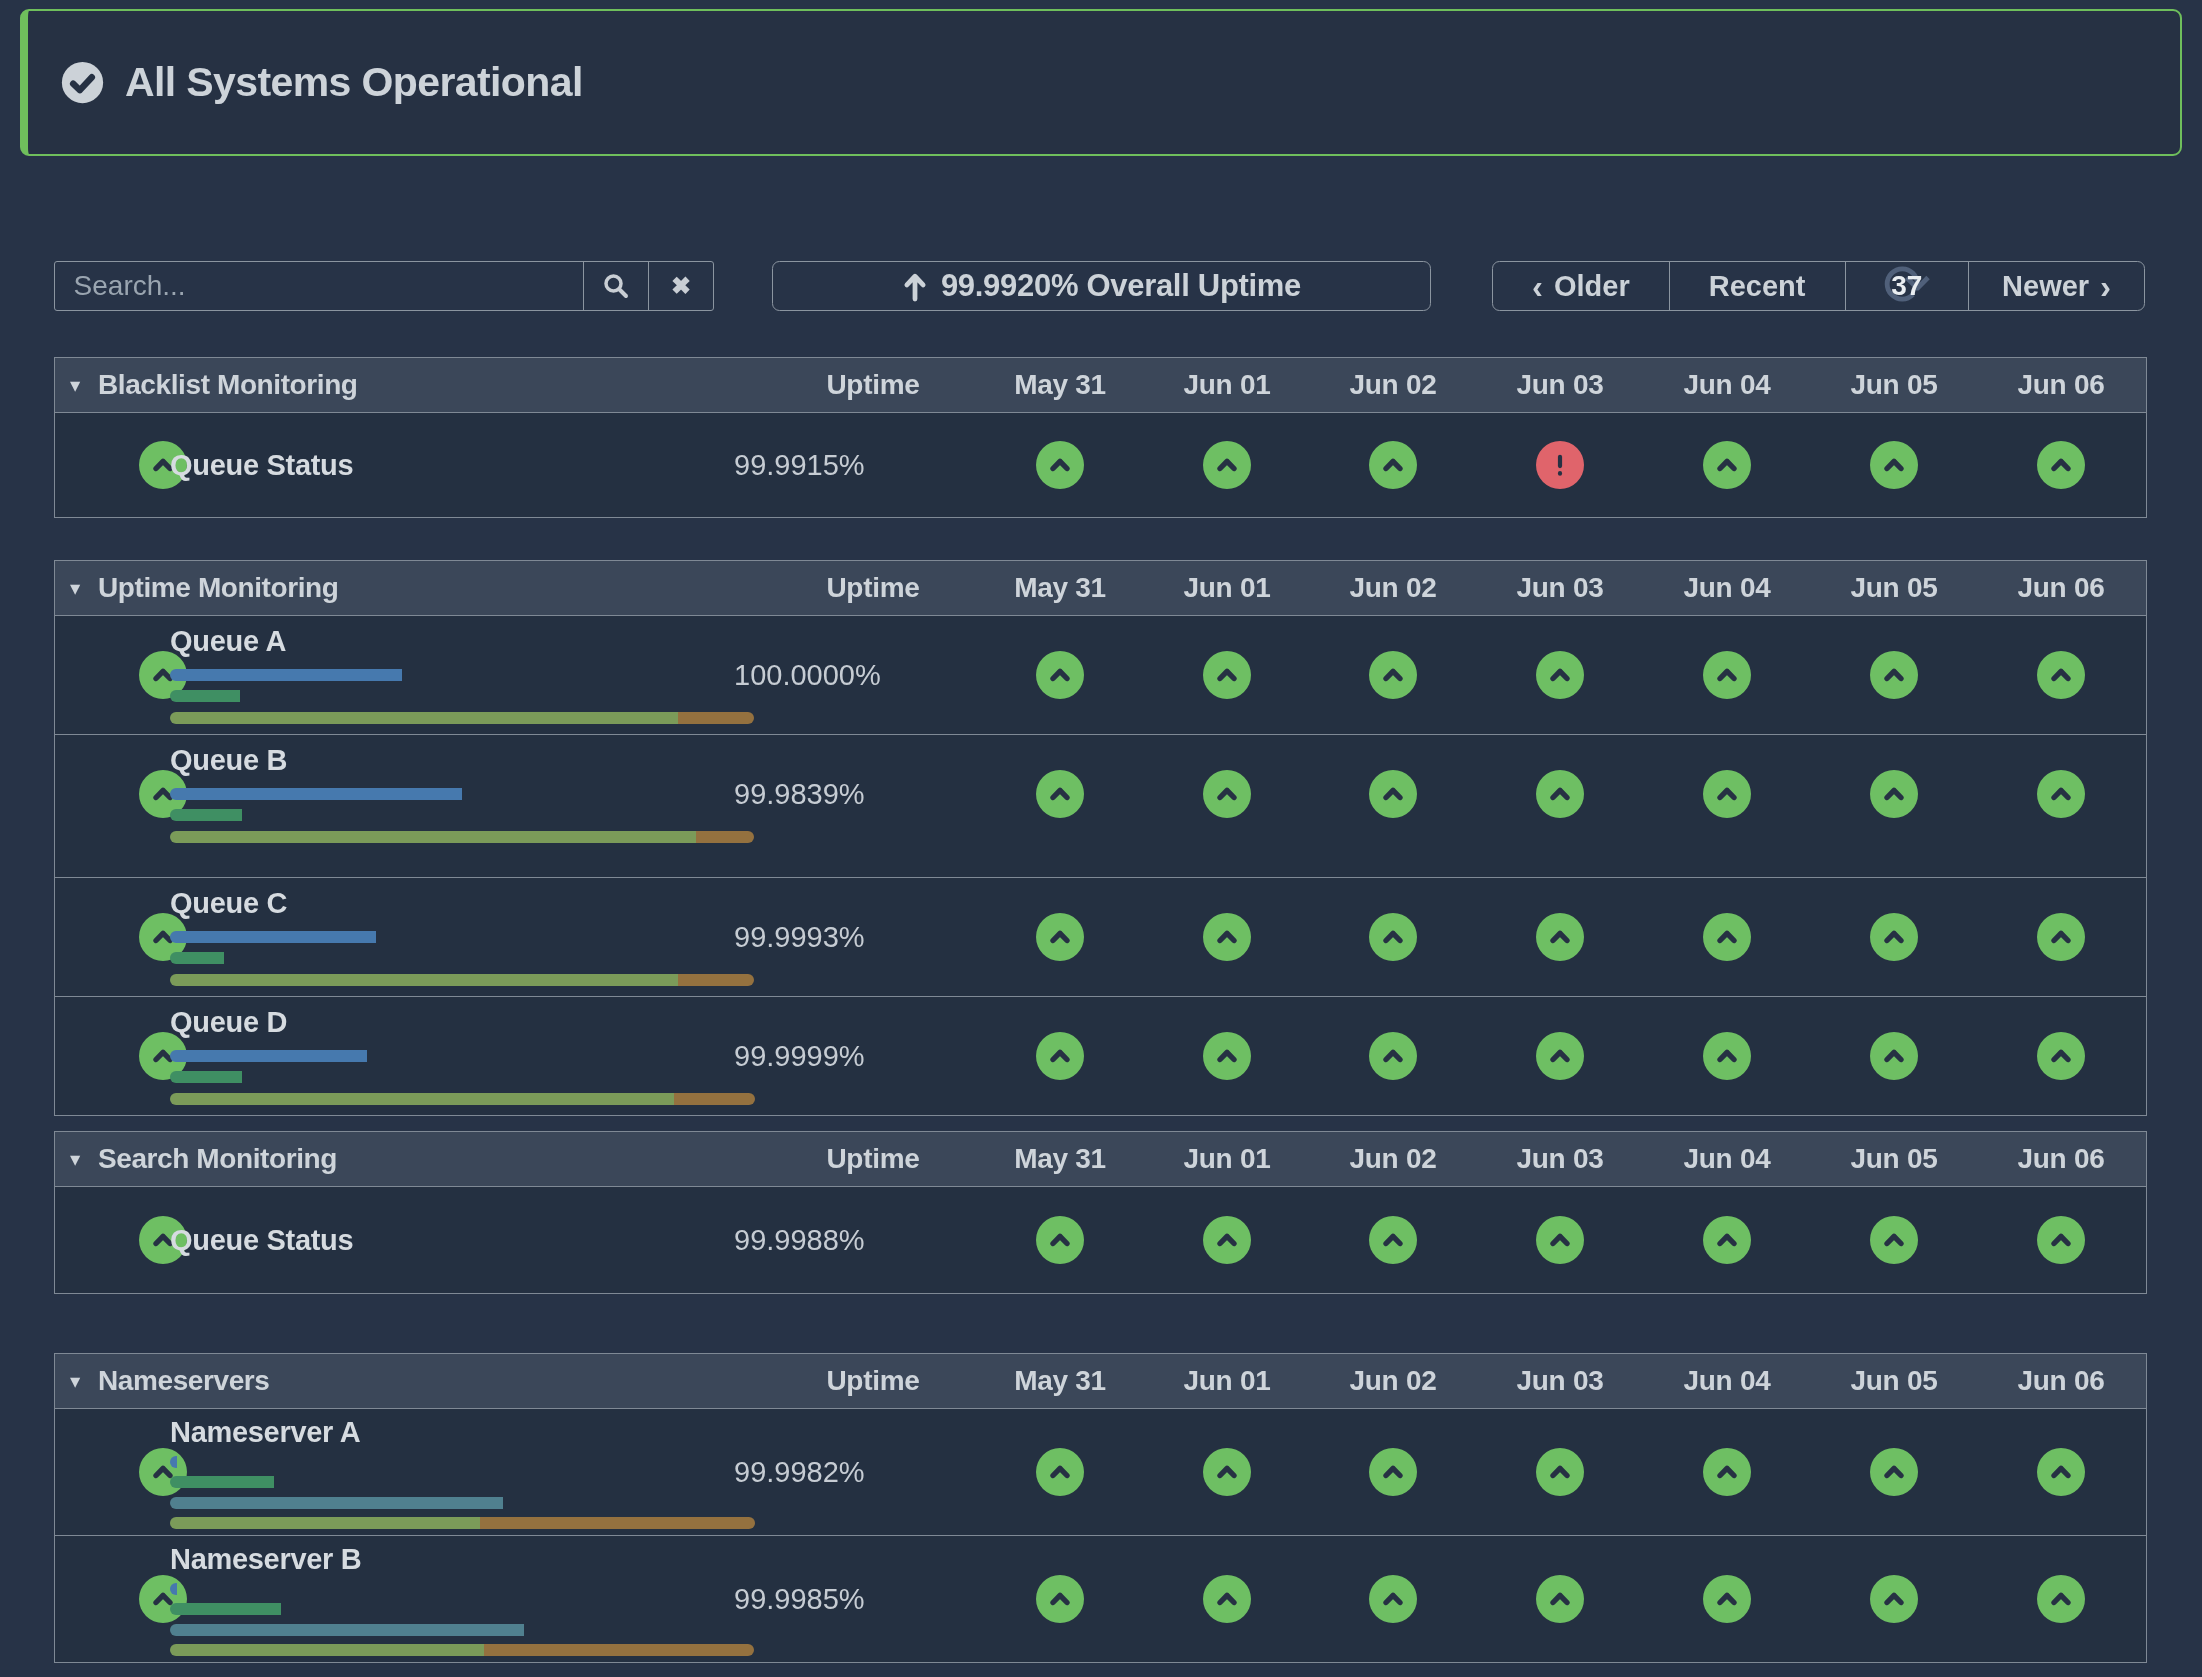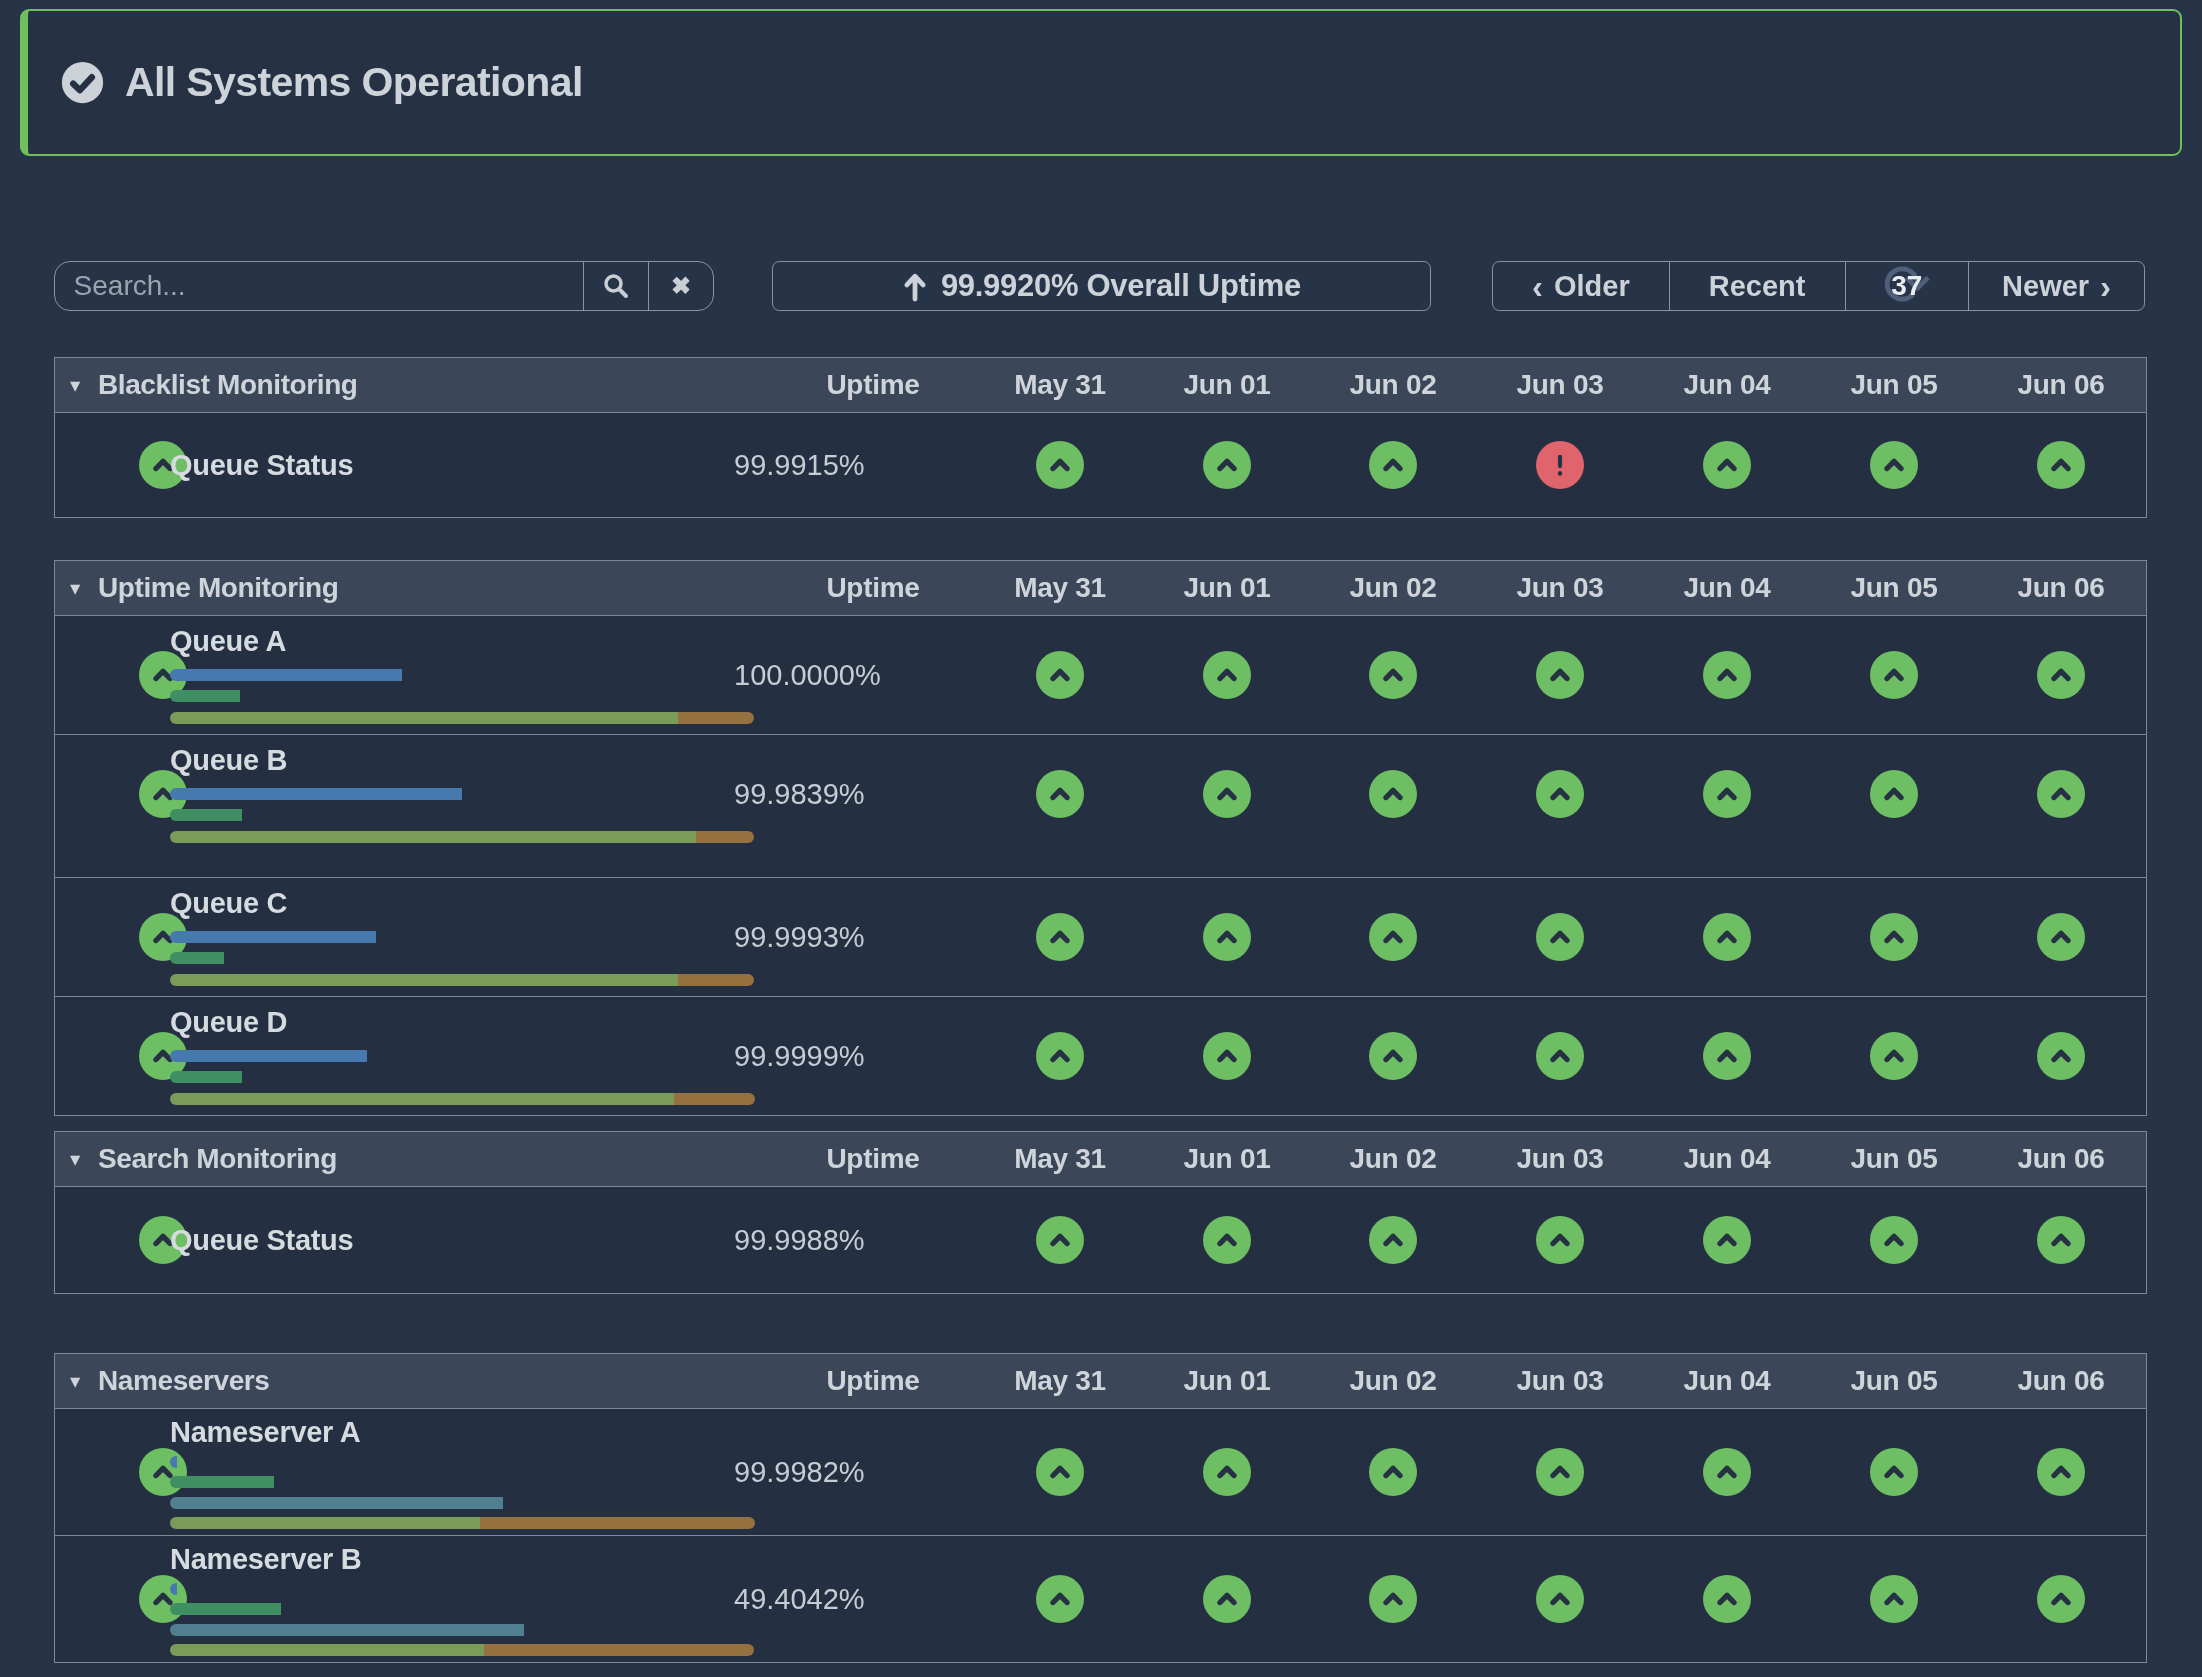--- a/index.html
+++ b/index.html
@@ -11,21 +11,21 @@
   
   .banner{
     position:absolute;left:19.5px;top:9.3px;width:2162px;height:147px;box-sizing:border-box;
     background:#263143;border:2.8px solid #6fbf5c;border-left-width:8.3px;border-radius:9px;
     display:flex;align-items:center;padding-left:32px;
   }
   .banner-title{font-size:41px;font-weight:bold;color:#cdd3d9;margin-left:20.4px;letter-spacing:-0.6px;}
   
   .search-group{
     position:absolute;left:54px;top:261px;width:660px;height:50px;box-sizing:border-box;
-    border:1.9px solid #8b95a0;border-radius:16px;display:flex;align-items:stretch;
+    border:1.9px solid #8b95a0;border-radius:3px;display:flex;align-items:stretch;
   }
   .search-input{
     flex:1;min-width:0;background:transparent;border:none;outline:none;
     color:#aeb6bf;font-size:28px;padding:0 18.6px;font-family:inherit;
   }
   .search-input::placeholder{color:#9aa5b0;opacity:1;}
   .tool-btn{width:64px;display:flex;align-items:center;justify-content:center;
     border-left:1.9px solid #8b95a0;cursor:pointer;color:#c9ced4;font-size:26px;font-weight:bold;}
   .uptime-box{
     position:absolute;left:772px;top:261px;width:659px;height:50px;box-sizing:border-box;
@@ -679,21 +679,21 @@
             <div class="bar-seg" style="width: 111px; background: rgb(63, 143, 99);"></div>
           </div>
           <div class="bar">
             <div class="bar-seg" style="width: 354px; background: rgb(80, 128, 143);"></div>
           </div>
           <div class="bar">
             <div class="bar-seg" style="width: 314px; background: rgb(123, 155, 89);"></div>
             <div class="bar-seg" style="width: 270px; background: rgb(148, 113, 63);"></div>
           </div>
         </div>
-        <div class="mon-uptime">49.4042%</div>
+        <div class="mon-uptime">99.9985%</div>
         <span class="day-status" style="left: 1005px;">
           <span class="status-circle" style="background: rgb(110, 191, 99);">
             <svg width="28" height="28" viewBox="0 0 24 24">
               <path d="M6 15 L12 8.8 L18 15" fill="none" stroke="#263143" stroke-width="4.6" stroke-linecap="round" stroke-linejoin="round"></path>
             </svg>
           </span>
         </span>
         <span class="day-status" style="left: 1172px;">
           <span class="status-circle" style="background: rgb(110, 191, 99);">
             <svg width="28" height="28" viewBox="0 0 24 24">

